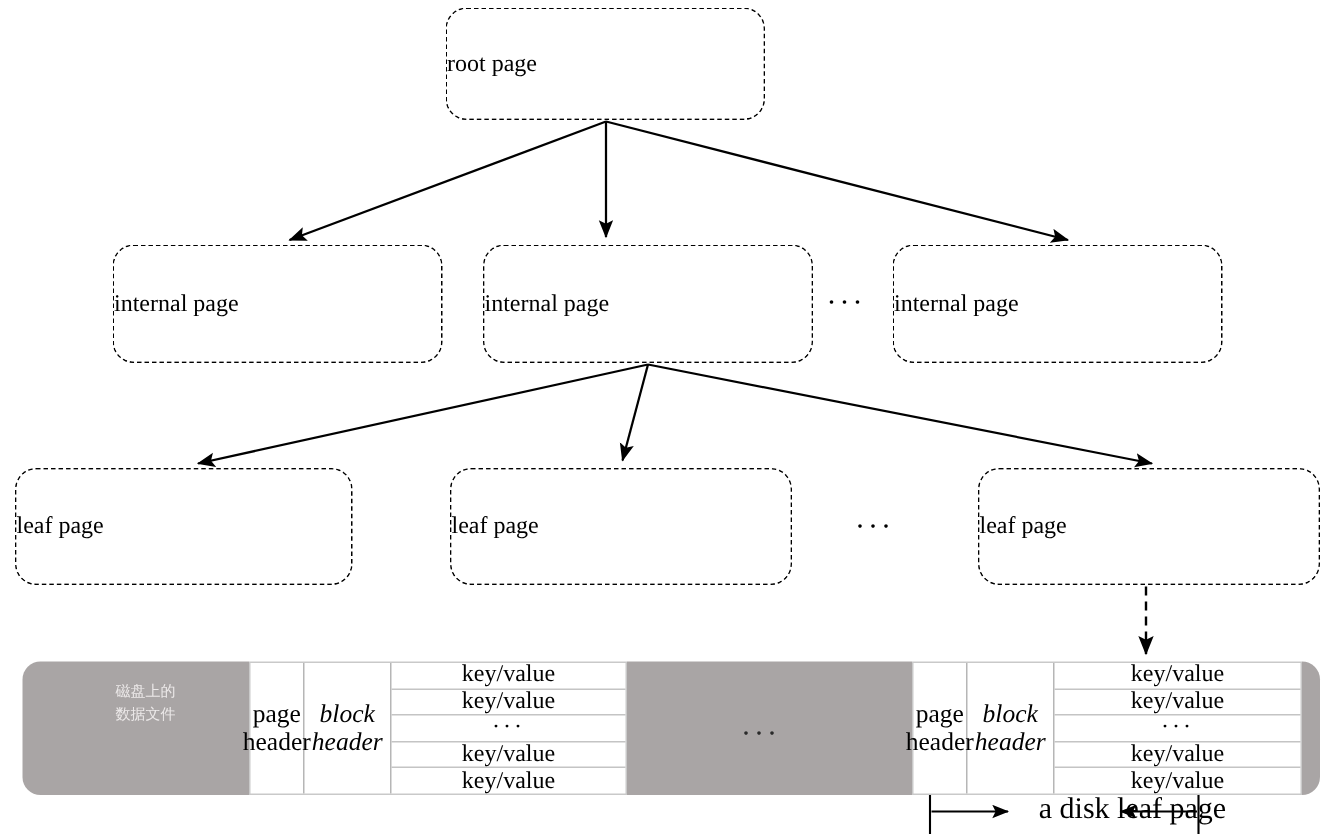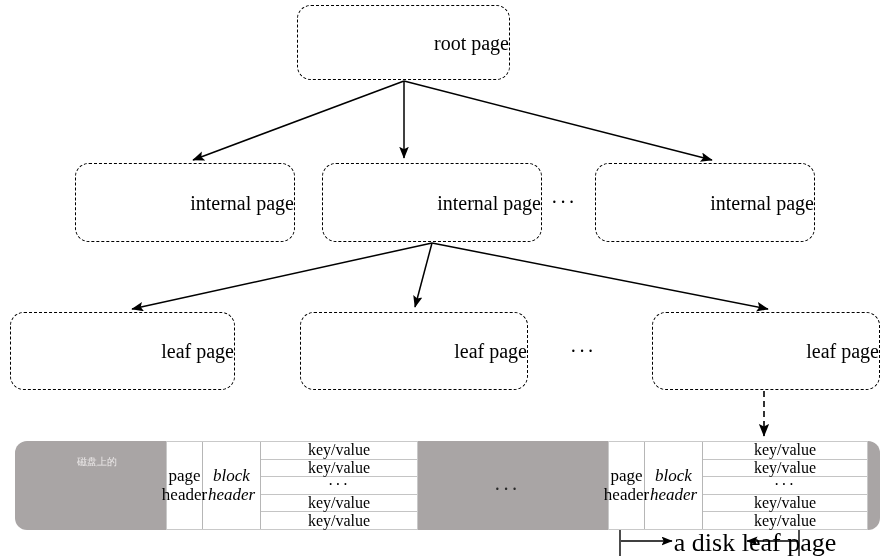--- a/index.html
+++ b/index.html
@@ -9,22 +9,22 @@
     color:#000;
   }
   #stage{position:absolute;left:0;top:0;width:894px;height:559px;}
 
   
   .node{
     position:absolute;
     border:1.6px dashed #000;
     border-radius:14px;
     background:#fff;
-    display:flex;align-items:center;justify-content:flex-end;
-    font-size:20px;
+    display:flex;align-items:center;justify-content:flex-start;
+    font-size:16px;
     line-height:1;
     box-sizing:border-box;
   }
   .node.root{left:297px;top:5px;width:213px;height:75px;}
   .node.int1{left:75px;top:163px;width:220px;height:79px;}
   .node.int2{left:322px;top:163px;width:220px;height:79px;}
   .node.int3{left:595px;top:163px;width:220px;height:79px;}
   .node.leaf1{left:10px;top:312px;width:225px;height:78px;}
   .node.leaf2{left:300px;top:312px;width:228px;height:78px;}
   .node.leaf3{left:652px;top:312px;width:228px;height:78px;}
@@ -70,21 +70,21 @@
     flex:1;display:flex;align-items:center;justify-content:center;
     border-bottom:1px solid #c4c4c4;font-size:16px;line-height:1;
   }
   .kvrow:last-child{border-bottom:none;}
   .kvrow.dots{font-size:16px;letter-spacing:2px;}
 
   
   #dim{position:absolute;left:610px;top:529px;width:284px;height:30px;}
   .dimlabel{
     position:absolute;left:55px;top:-2px;width:180px;text-align:center;
-    font-size:26px;line-height:1.2;
+    font-size:20px;line-height:1.2;
   }
 </style>
 </head>
 <body>
 
 <div id="stage">
 
   <svg id="edges" viewBox="0 0 894 559">
     <defs>
       <marker id="ah" markerWidth="9" markerHeight="9" refX="7.5" refY="3.2" orient="auto" markerUnits="strokeWidth">
@@ -158,20 +158,21 @@
   <div id="disk">
 
     <div class="diskgray gray-left"></div>
     <div class="diskgray gray-mid">
       <div class="ellipsis" style="left:76px;top:38px;color:#2a2a2a;">···</div>
     </div>
     <div class="diskgray gray-right"></div>
 
     <div class="disklabel">
       <div>磁盘上的</div>
+      <div>数据文件</div>
     </div>
 
     <div class="white-seg seg-a">
       <div class="col hdr pagehdr">
         <div>
           <div>page</div>
           <div>header</div>
         </div>
       </div>
       <div class="col hdr blockhdr">

